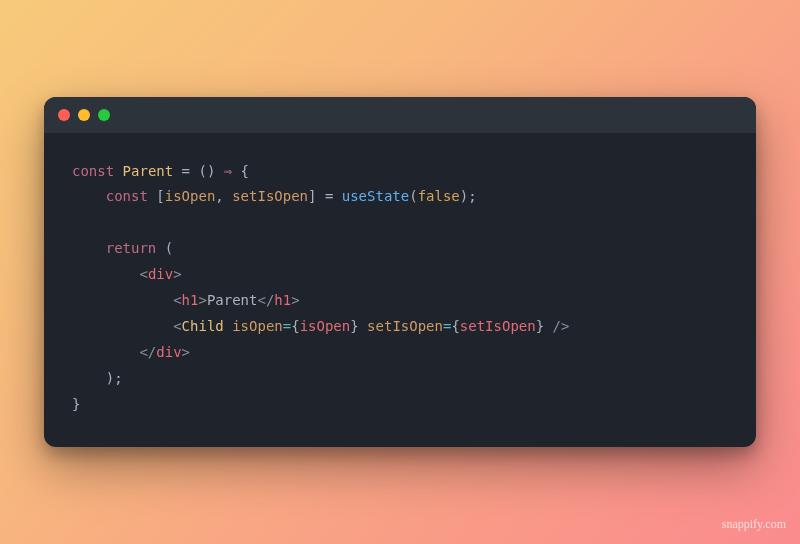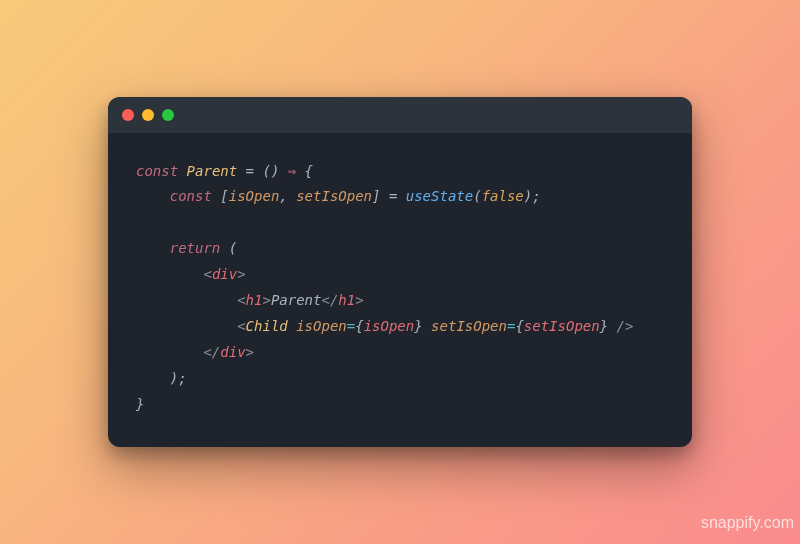--- a/index.html
+++ b/index.html
@@ -7,26 +7,25 @@
       width: 800px;
       height: 544px;
       background: linear-gradient(135deg, #f7ca7a 0%, #f8b87e 35%, #f99d86 70%, #fa8b8e 100%);
       display: flex;
       align-items: center;
       justify-content: center;
       font-family: ui-monospace, "SF Mono", Menlo, Consolas, monospace;
       position: relative;
     }
     .window {
-      width: 584px;
+      width: 712px;
       background: #1f232b;
       border-radius: 12px;
       box-shadow: 0 20px 50px rgba(0,0,0,0.35), 0 8px 16px rgba(0,0,0,0.25);
       overflow: hidden;
-      font-style: italic;
     }
     .titlebar {
       background: #2d333b;
       height: 36px;
       display: flex;
       align-items: center;
       padding: 0 14px;
       gap: 8px;
     }
     .dot { width: 12px; height: 12px; border-radius: 50%; }
@@ -46,24 +45,24 @@
     .def  { color: #d19a66; }
     .par  { color: #d6a35a; }
     .comp { color: #e06c75; }
     .attr { color: #d19a66; }
     .punc { color: #abb2bf; }
     .ang  { color: #8a909c; }
     .op   { color: #56b6c2; }
     .watermark {
       position: absolute;
       bottom: 12px;
-      right: 6px;
+      right: 14px;
       color: rgba(255,255,255,0.7);
-      font-family: Liberation Sans, sans-serif;
-      font-size: 16px;
+      font-family: Liberation Serif, serif;
+      font-size: 12px;
       font-weight: 500;
     }
   </style>
 </head>
 <body>
 
 <div class="window">
   <div class="titlebar">
     <div class="dot r"></div>
     <div class="dot y"></div>

